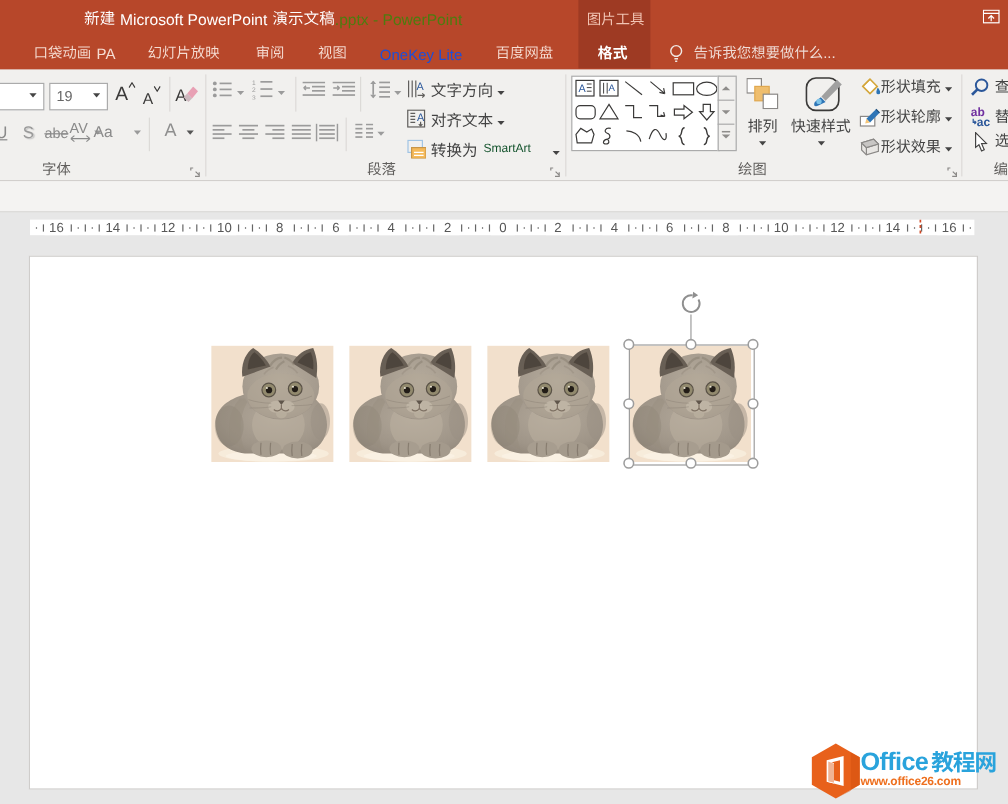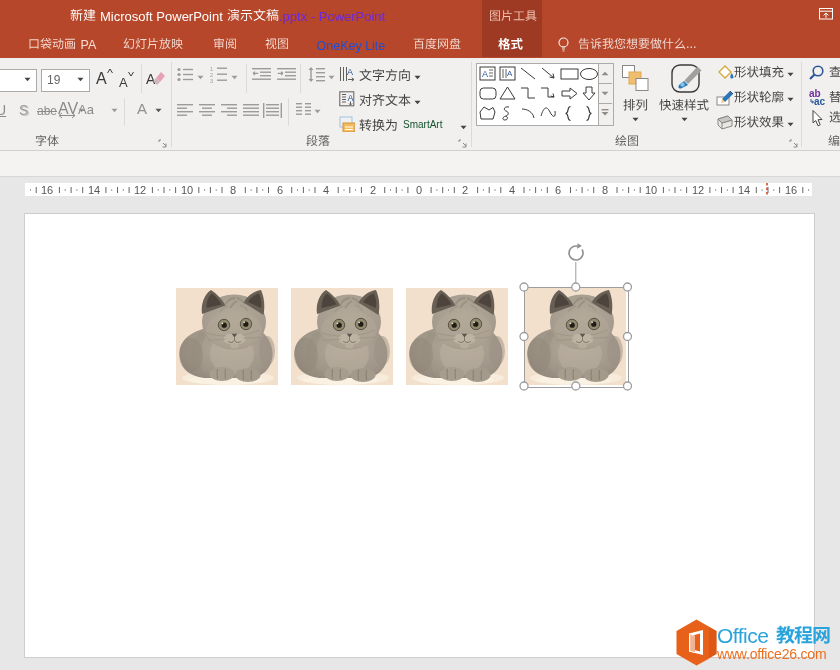--- a/index.html
+++ b/index.html
@@ -89,21 +89,21 @@
     <use href="#r0" transform="translate(0.0,10.9) scale(0.0130,-0.0130)"></use>
     <use href="#r1" transform="translate(13.0,10.9) scale(0.0130,-0.0130)"></use>
   </svg>
 <div class="lat" style="left:100px;top:9px;font-size:13px;color:#fff">Microsoft PowerPoint</div>
 <svg class="abs" style="left:227px;top:9px;overflow:visible" width="52" height="14" fill="#ffffff">
     <use href="#r2" transform="translate(0.0,10.9) scale(0.0130,-0.0130)"></use>
     <use href="#r3" transform="translate(13.0,10.9) scale(0.0130,-0.0130)"></use>
     <use href="#r4" transform="translate(26.0,10.9) scale(0.0130,-0.0130)"></use>
     <use href="#r5" transform="translate(39.0,10.9) scale(0.0130,-0.0130)"></use>
   </svg>
-<div class="lat" style="left:279px;top:9px;font-size:13px;color:#6d28d9">.pptx - PowerPoint</div>
+<div class="lat" style="left:279px;top:9px;font-size:13px;color:#4d7c0f">.pptx - PowerPoint</div>
 <svg class="abs" style="left:489px;top:10px;overflow:visible" width="48" height="13" fill="#f2c5b5">
     <use href="#r18" transform="translate(0.0,10.1) scale(0.0120,-0.0120)"></use>
     <use href="#r12" transform="translate(12.0,10.1) scale(0.0120,-0.0120)"></use>
     <use href="#r63" transform="translate(24.0,10.1) scale(0.0120,-0.0120)"></use>
     <use href="#r64" transform="translate(36.0,10.1) scale(0.0120,-0.0120)"></use>
   </svg>
 <svg class="abs" style="left:819px;top:8px" width="15" height="12" fill="none" stroke="#ffffff" stroke-width="1">
 <rect x="0.5" y="0.5" width="13" height="10.5"></rect>
     <line x1="0.5" y1="3.2" x2="13.5" y2="3.2"></line>
 <path d="M7 9.8 L7 5.2 M4.6 7.4 L7 5 L9.4 7.4"></path>
@@ -178,21 +178,21 @@
   </svg>
 <div class="abs" style="left:141px;top:64px;width:1px;height:29px;background:#dcdad7"></div>
 <div class="lat" style="left:146px;top:71px;font-size:14px;color:#3b3a39">A</div>
 <svg class="abs" style="left:152px;top:72px" width="14" height="13">
     <polygon points="4,6 9,0 13,4 8,10" fill="#e8a0b4"></polygon>
     <polygon points="1,9 4,6 8,10 5,13" fill="#cdb8be"></polygon>
   </svg>
 <div class="lat" style="left:-4px;top:102px;font-size:14px;color:#8a8a8a;text-decoration:underline">U</div>
 <div class="lat" style="left:19px;top:102px;font-size:14px;color:#999;text-shadow:1.2px 1.2px 1px #c0c0c0">S</div>
 <div class="lat" style="left:37px;top:104px;font-size:12px;color:#8a8a8a;text-decoration:line-through">abe</div>
-<div class="lat" style="left:58px;top:100px;font-size:16px;color:#8a8a8a">AV</div>
+<div class="lat" style="left:58px;top:100px;font-size:12px;color:#8a8a8a">AV</div>
 <svg class="abs" style="left:58px;top:112px" width="18" height="7">
     <path d="M1 3.5 L17 3.5 M1 3.5 L4 1 M1 3.5 L4 6 M17 3.5 L14 1 M17 3.5 L14 6" stroke="#8a8a8a" fill="none"></path>
   </svg>
 <svg class="abs" style="left:78px;top:108px" width="7" height="5">
     <path d="M0.5 0.8 L6.5 0.8 L3.5 4.2 Z" fill="#9a9a9a"></path>
   </svg>
 <div class="lat" style="left:78px;top:102px;font-size:13px;color:#8a8a8a">Aa</div>
 <svg class="abs" style="left:111px;top:108px" width="7" height="5">
     <path d="M0.5 0.8 L6.5 0.8 L3.5 4.2 Z" fill="#9a9a9a"></path>
   </svg>
@@ -731,18 +731,18 @@
 <path d="M 12.6 1.2 L 12.0 6.7 L 16.8 4.0 Z" fill="#8f8f8f" stroke="none"></path>
 </svg>
 <svg class="abs" style="left:676px;top:619px" width="41" height="47">
 <polygon points="20.5,0.5 40.5,12 40.5,35 20.5,46.5 0.5,35 0.5,12" fill="#e8611b"></polygon>
 <polygon points="20.5,46.5 40.5,35 40.5,12 33,8 33,40" fill="#d4520f" opacity="0.55"></polygon>
 <path d="M13 14.5 L27 11 L27 36 L13 32.5 Z" fill="#fff"></path>
 <path d="M16.5 16.5 L24 14.5 L24 32.5 L16.5 30.5 Z" fill="#e8611b"></path>
 <path d="M13 14.5 L19 17 L19 34 L13 32.5 Z" fill="#fff"></path>
 <path d="M14.2 15.6 L19 17.5 L19 33.3 L14.2 32 Z" fill="#f0b494"></path>
 </svg>
-<div class="lat" style="left:717px;top:624px;font-size:21px;font-weight:normal;color:#29a3dc;letter-spacing:-0.5px">Office</div>
+<div class="lat" style="left:717px;top:624px;font-size:21px;font-weight:bold;color:#29a3dc;letter-spacing:-0.5px">Office</div>
 <svg class="abs" style="left:776px;top:626px;overflow:visible" width="54" height="20" fill="#29a3dc">
     <use href="#b2" transform="translate(0.0,16.0) scale(0.0190,-0.0190)"></use>
     <use href="#b3" transform="translate(18.0,16.0) scale(0.0190,-0.0190)"></use>
     <use href="#b4" transform="translate(36.0,16.0) scale(0.0190,-0.0190)"></use>
   </svg>
-<div class="lat" style="left:717px;top:645.5px;font-size:14px;font-weight:normal;color:#ee6f1e;letter-spacing:-0.2px">www.office26.com</div>
+<div class="lat" style="left:717px;top:645.5px;font-size:10px;font-weight:bold;color:#ee6f1e;letter-spacing:-0.2px">www.office26.com</div>
 </body></html>

